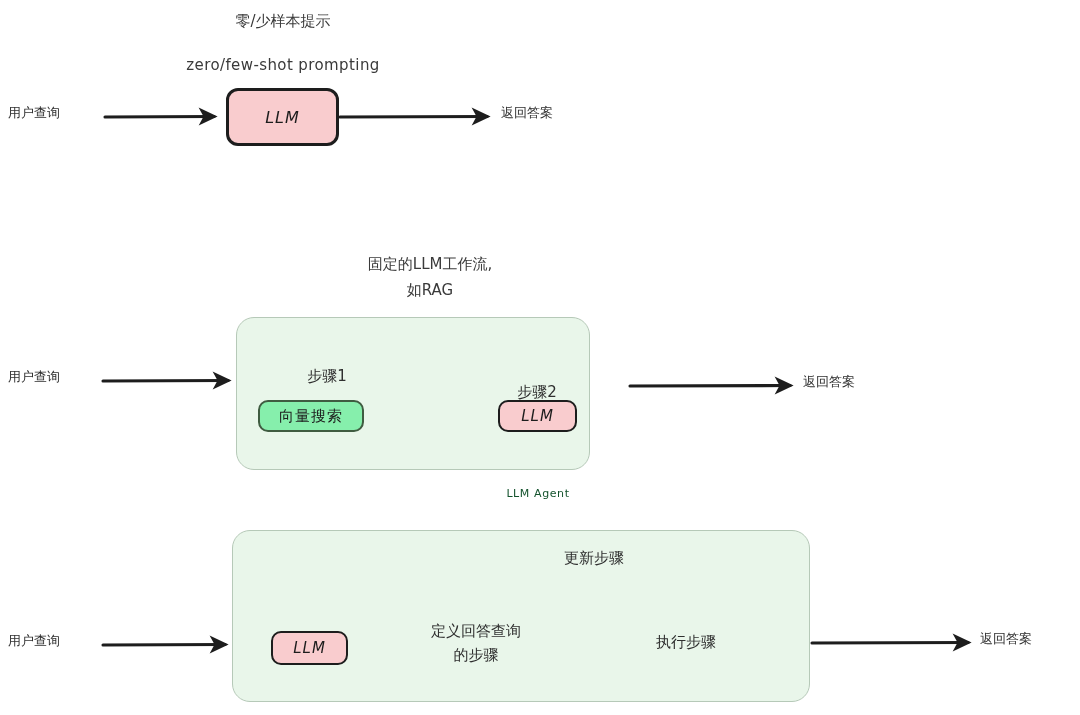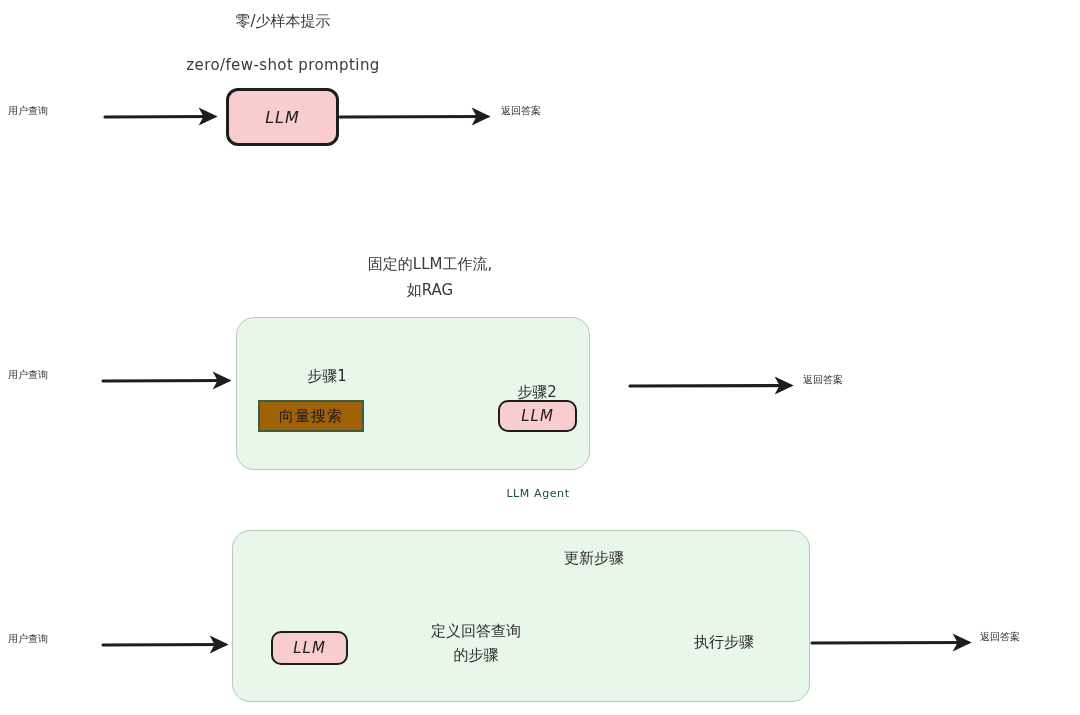--- a/index.html
+++ b/index.html
@@ -47,21 +47,21 @@
   .caption {
     font-size: 15px;
     color: #3a3a3a;
   }
   .caption-en {
     font-size: 15px;
     letter-spacing: 0.4px;
     color: #3a3a3a;
   }
   .flow-label {
-    font-size: 10px;
+    font-size: 13px;
     color: #2f2f2f;
   }
   .step-label {
     font-size: 15px;
     color: #2f2f2f;
   }
   .node-title {
     font-size: 11px;
     letter-spacing: 0.6px;
     color: #14532d;
@@ -96,24 +96,24 @@
   }
   .chip-llm-sm {
     background: #f9ccce;
     border: 2.6px solid #1d1d1d;
     color: #1d1d1d;
     font-style: italic;
     border-radius: 10px;
     font-size: 15px;
   }
   .chip-green {
-    background: #a16207;
+    background: #86efac;
     border: 2.2px solid #3f5c41;
     color: #1d1d1d;
-    border-radius: 0;
+    border-radius: 10px;
     font-size: 15px;
   }
 </style>
 </head>
 <body>
 
 <div class="stage">
 
   <svg class="svg-layer" viewBox="0 0 1080 715" width="1080" height="715" xmlns="http://www.w3.org/2000/svg">
     <defs>
@@ -187,20 +187,20 @@
 
     <div class="group-box" style="left:232px; top:530px; width:578px; height:172px;"></div>
 
     <div class="chip chip-llm-sm" style="left:271px; top:631px; width:77px; height:34px;">
       <span>LLM</span>
     </div>
 
     <div class="lbl ctr step-label" style="left:476px; top:622px;">定义回答查询</div>
     <div class="lbl ctr step-label" style="left:476px; top:646px;">的步骤</div>
 
-    <div class="lbl ctr step-label" style="left:686px; top:633px;margin-left:38px;">执行步骤</div>
+    <div class="lbl ctr step-label" style="left:686px; top:633px;">执行步骤</div>
 
     <div class="lbl ctr step-label" style="left:594px; top:549px;">更新步骤</div>
 
     <div class="lbl flow-label" style="left:980px; top:631px;">返回答案</div>
   </div>
 
 </div>
 
 </body></html>

